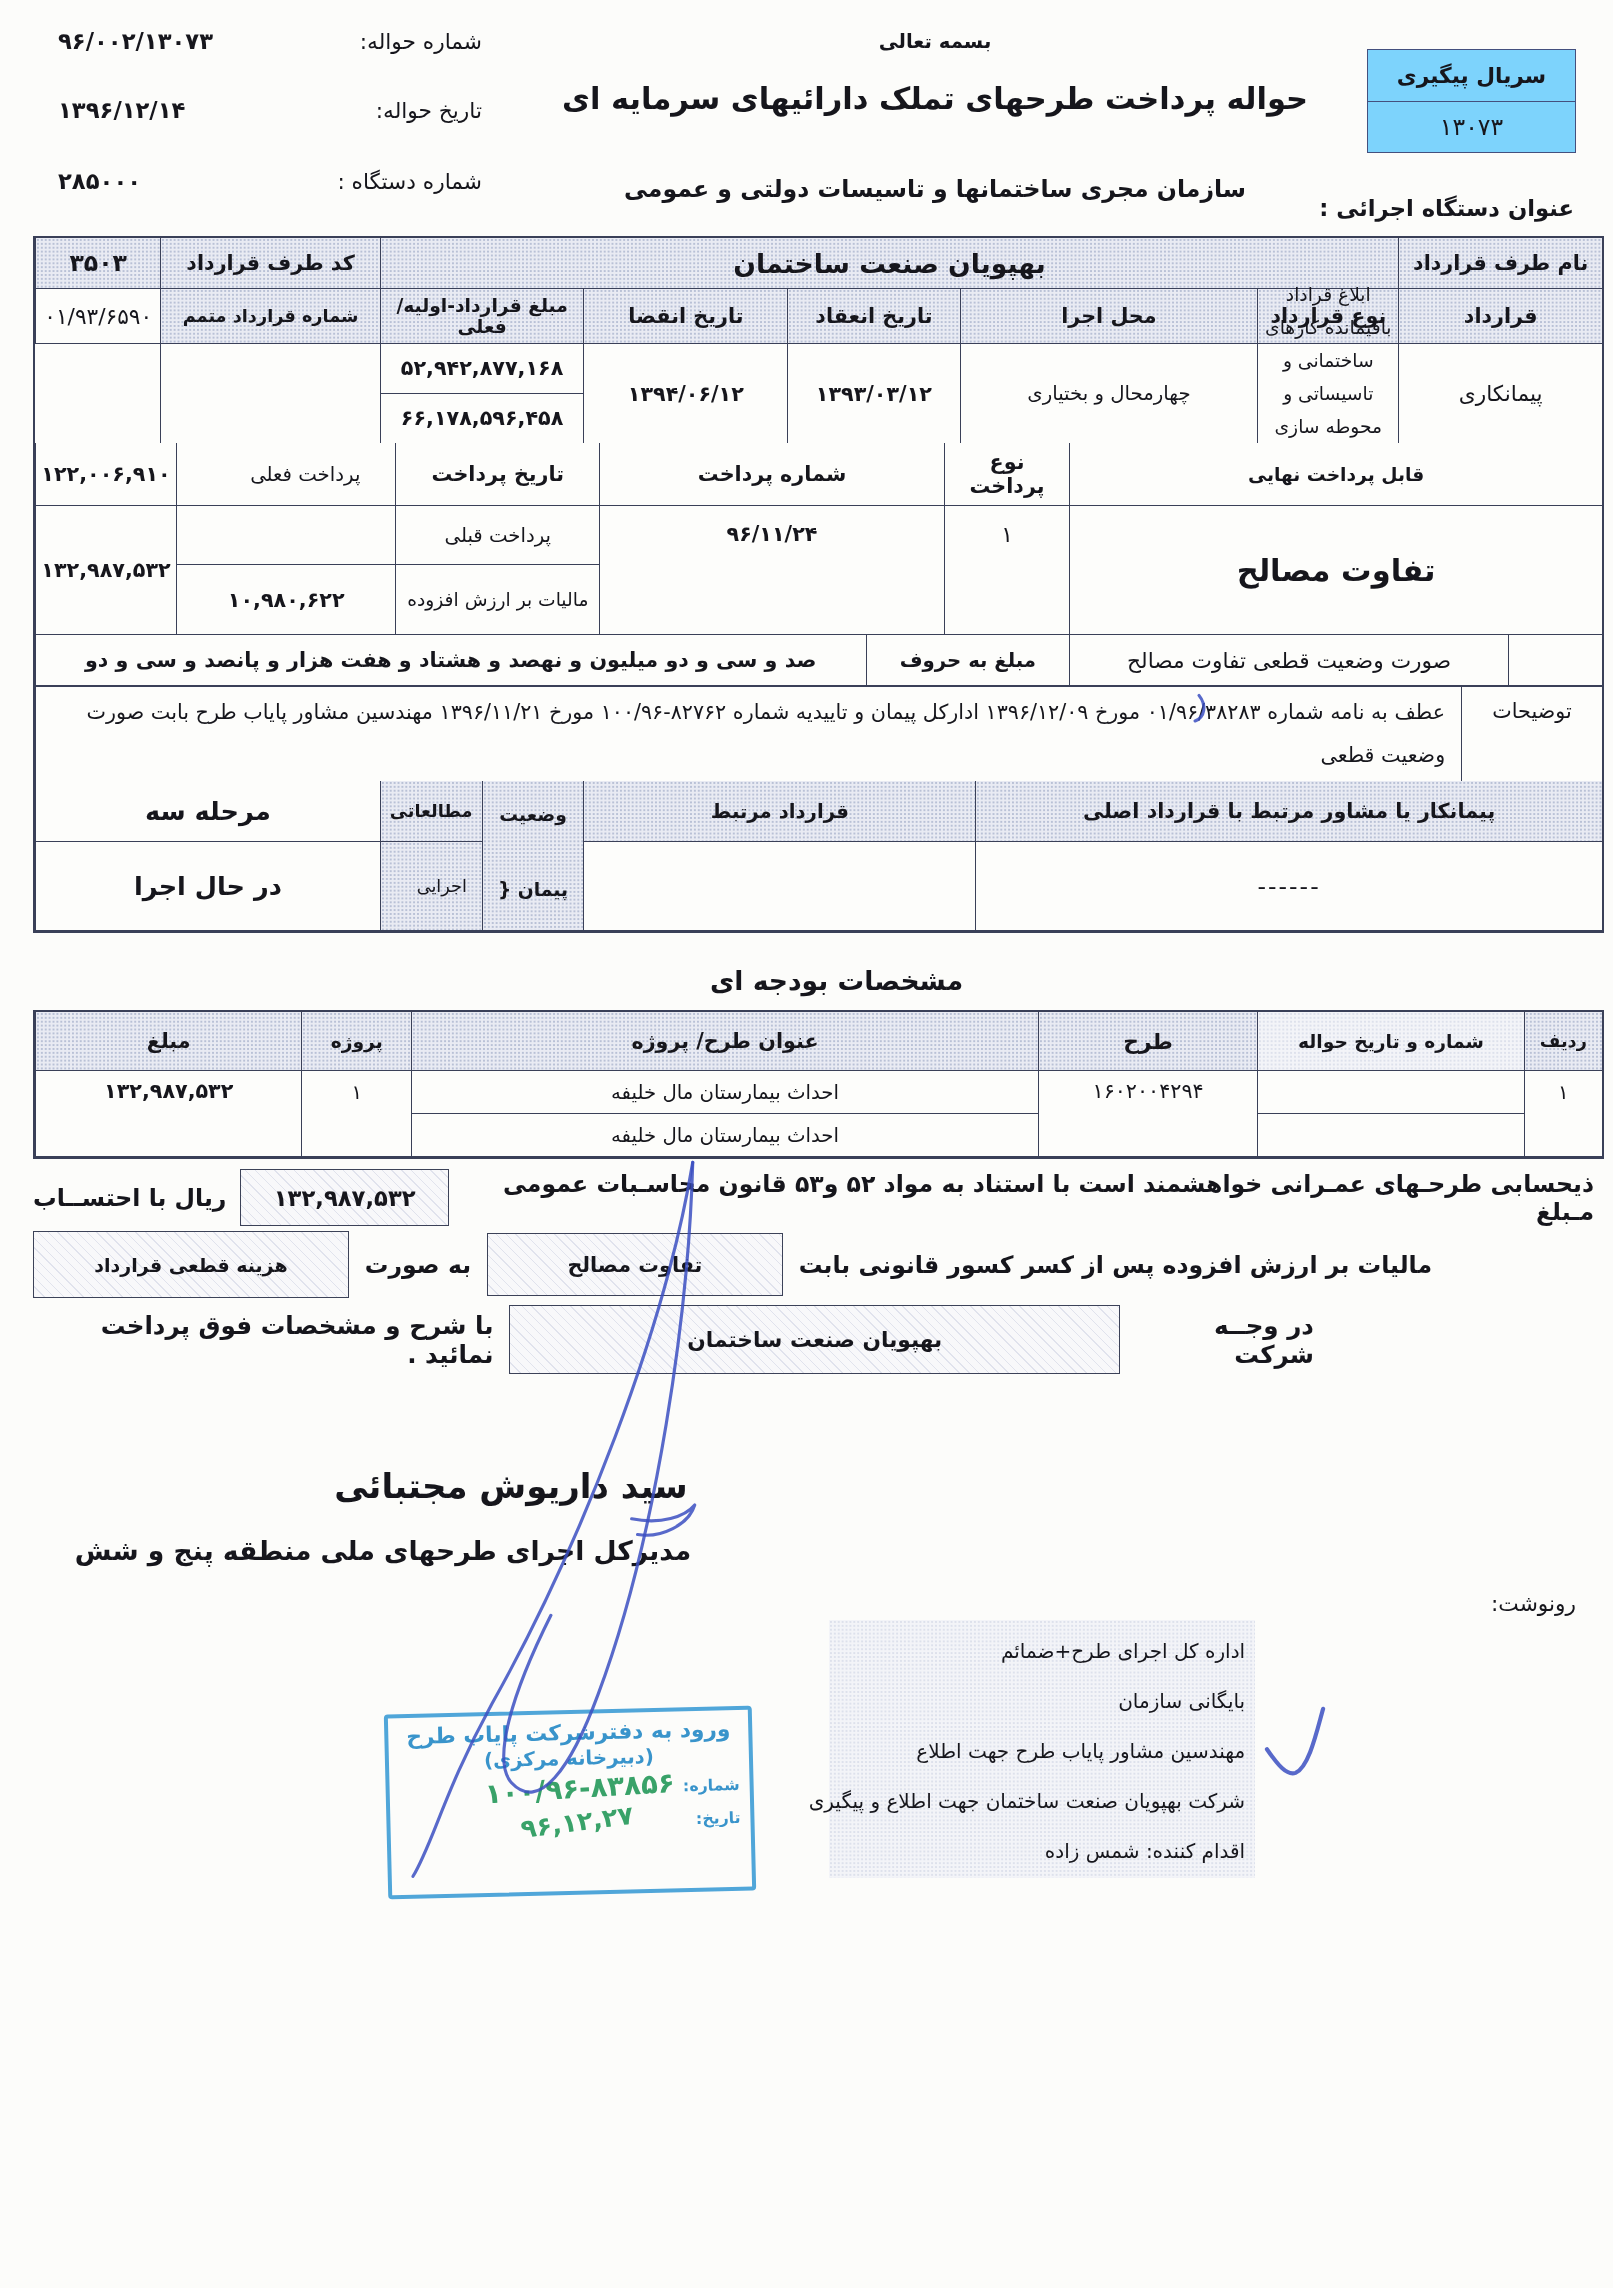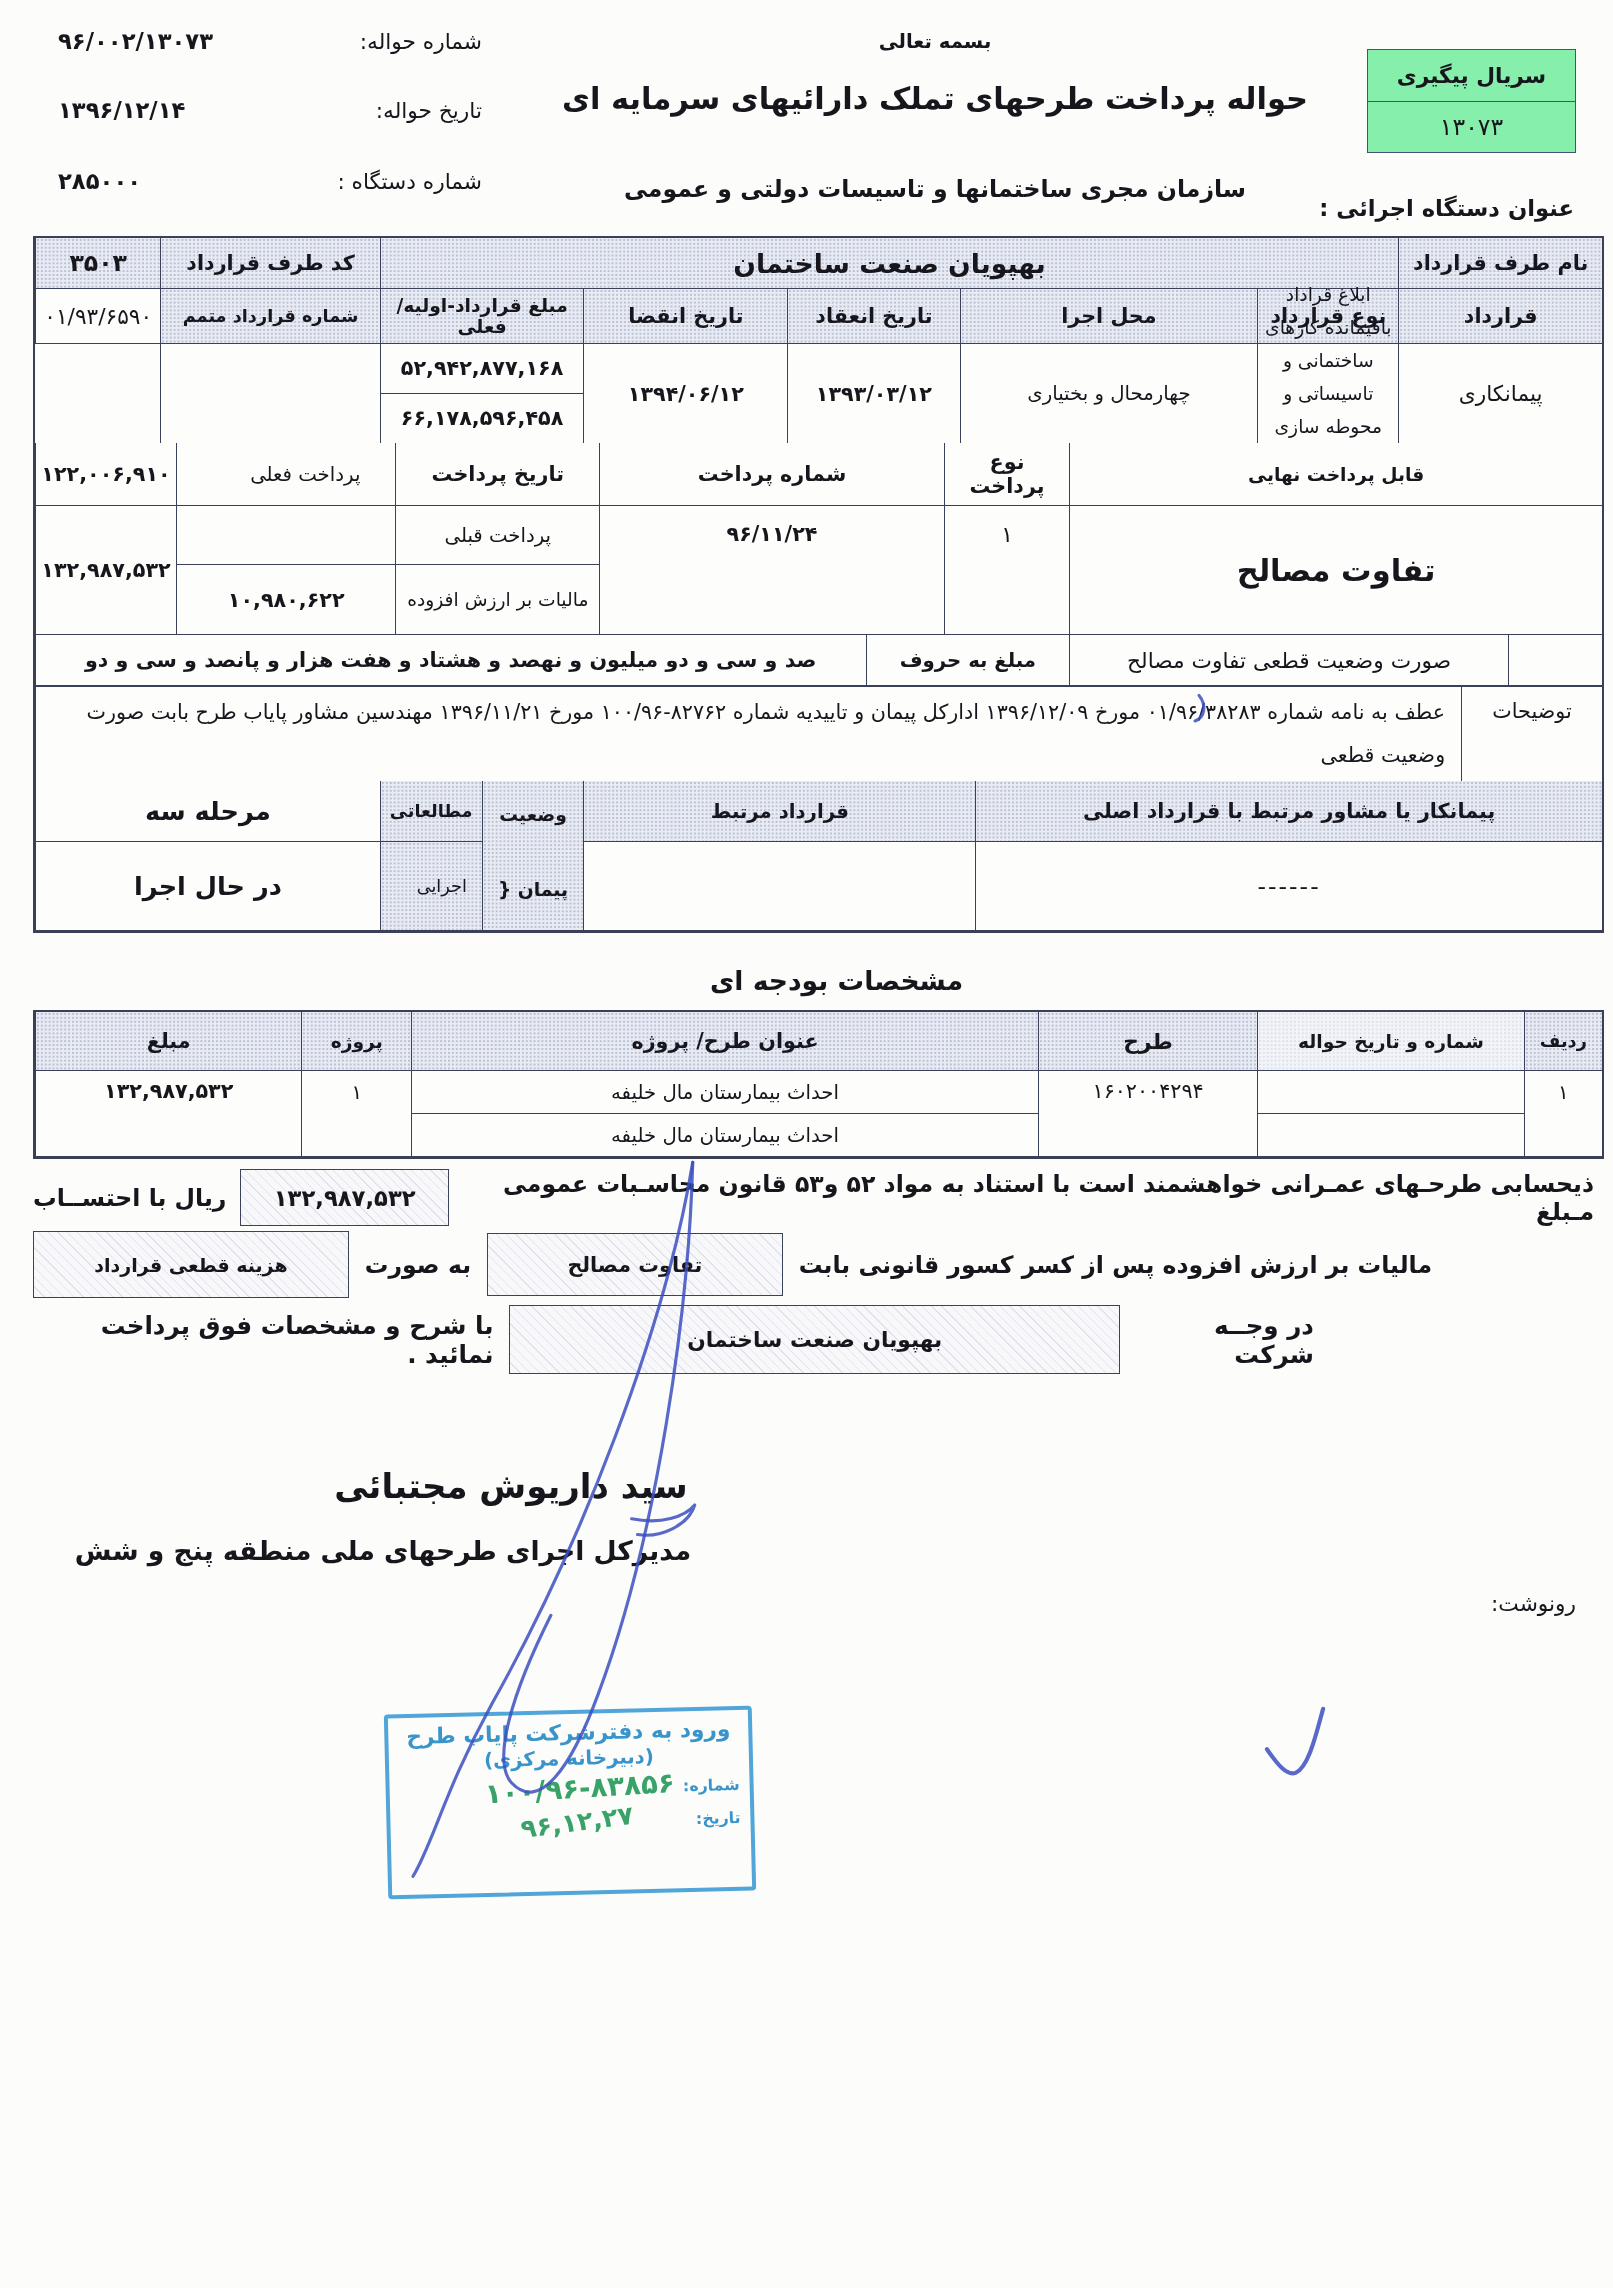--- a/index.html
+++ b/index.html
@@ -31,21 +31,21 @@
     background-image:repeating-linear-gradient(45deg, rgba(140,150,190,.22) 0 1px, transparent 1px 6.9px);
     display:flex;align-items:center;justify-content:center;font-weight:bold;}
 
   
   .gtable{display:grid;border:2px solid var(--bd);direction:rtl;background:#fdfdfb;}
   .gtable > div{border-left:1.3px solid var(--bd);border-bottom:1.3px solid var(--bd);
     display:flex;align-items:center;justify-content:center;text-align:center;padding:2px 5.9px;min-width:0;}
   .gtable > .noc{display:block;padding:0;}
 
   
-  #serial-box{right:37px;top:49px;width:209px;border:1.6px solid #44507e;background:#86efac;}
+  #serial-box{right:37px;top:49px;width:209px;border:1.6px solid #44507e;background:#7dd3fc;}
   #serial-box .row{height:51px;font-size:21.7px;}
   #serial-box .row + .row{border-top:1.6px solid #44507e;}
 
   .hdr-line{display:flex;justify-content:space-between;align-items:baseline;}
 
   
   #remarks-text{font-size:20.7px;line-height:43px;text-align:right;padding:3.9px 15.8px !important;display:block !important;}
   #remarks-line2{padding-right:37%;}
 
   
@@ -235,20 +235,27 @@
   <div class="abs" style="left:34px;top:1303px;width:1281px;height:73px;display:flex;align-items:center;gap:15.8px;">
     <span class="b" style="font-size:24.6px;">در وجــه شرکت</span>
     <span class="hatchbox" style="min-width:611px;height:69px;font-size:21.7px;">بهپویان صنعت ساختمان</span>
     <span class="b" style="font-size:24.6px;">با شرح و مشخصات فوق پرداخت نمائید .</span>
   </div>
 
   <div class="abs b" style="left:330px;top:1466px;width:364px;text-align:center;font-size:34px;">سید داریوش مجتبائی</div>
   <div class="abs b" style="left:59px;top:1535px;width:650px;text-align:center;font-size:26.6px;">مدیرکل اجرای طرحهای ملی منطقه پنج و شش</div>
 
   <div class="abs" style="right:37px;top:1591px;font-size:21.7px;">رونوشت:</div>
+  <div class="abs shade-lite" id="cc-block">
+    <div>اداره کل اجرای طرح+ضمائم</div>
+    <div>بایگانی سازمان</div>
+    <div>مهندسین مشاور پایاب طرح جهت اطلاع</div>
+    <div>شرکت بهپویان صنعت ساختمان جهت اطلاع و پیگیری</div>
+    <div>اقدام کننده: شمس زاده</div>
+  </div>
 
   <div class="abs" id="stamp">
     <div class="s1">ورود به دفترشرکت پایاب طرح</div>
     <div class="s2">(دبیرخانه مرکزی)</div>
     <div class="srow">
       <span class="slabel">شماره:</span>
       <span class="green num" style="font-size:27.6px;transform:rotate(-2deg);">۱۰۰/۹۶-۸۳۸۵۶</span>
     </div>
     <div class="srow">
       <span class="slabel">تاریخ:</span>

